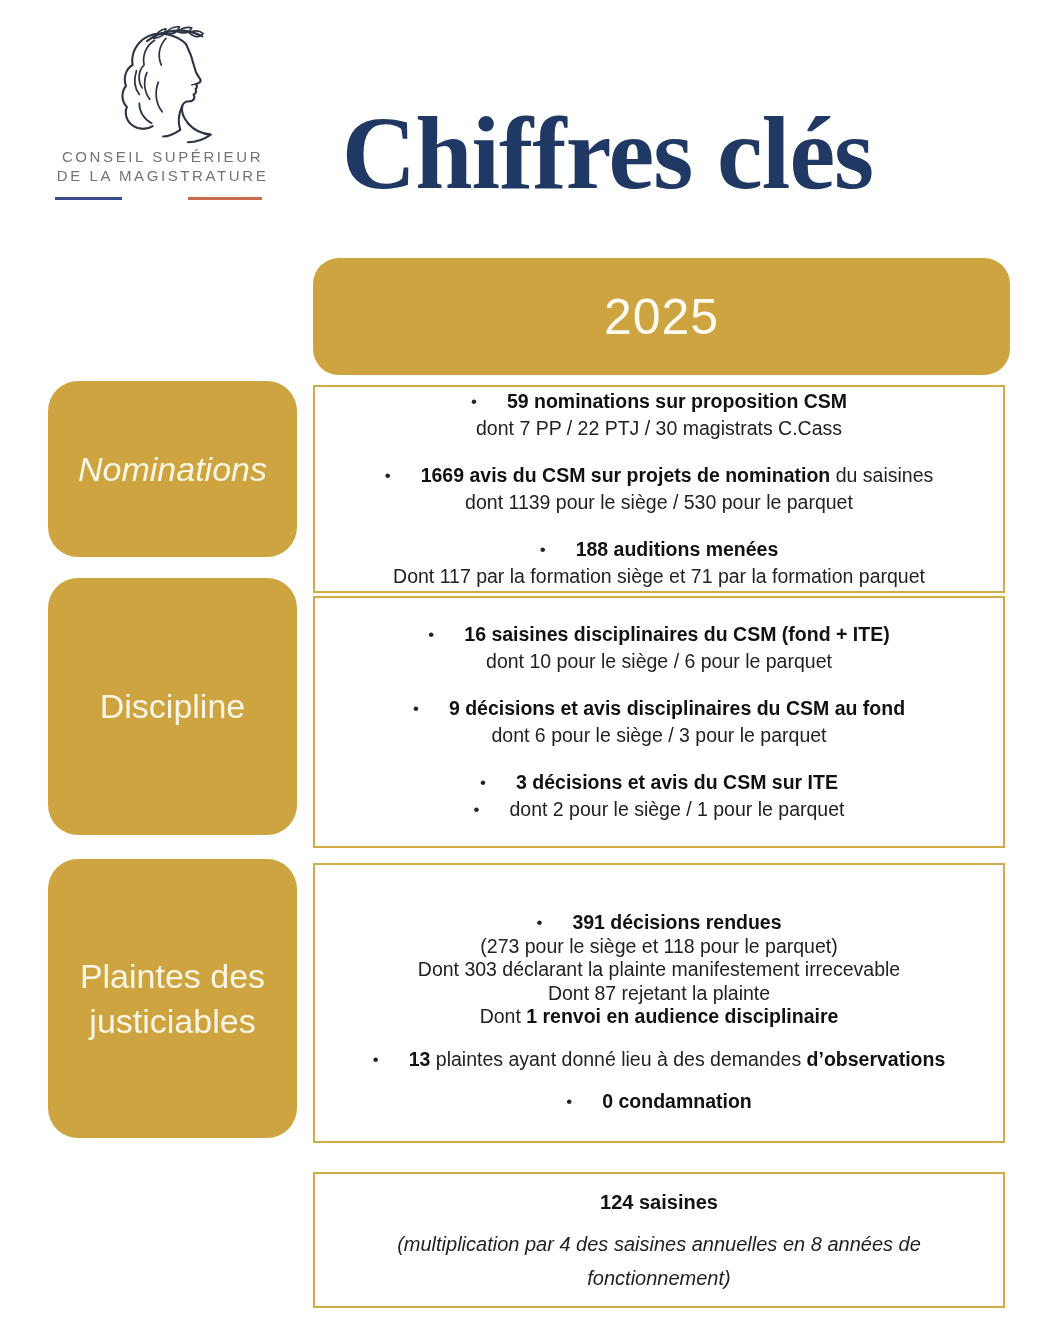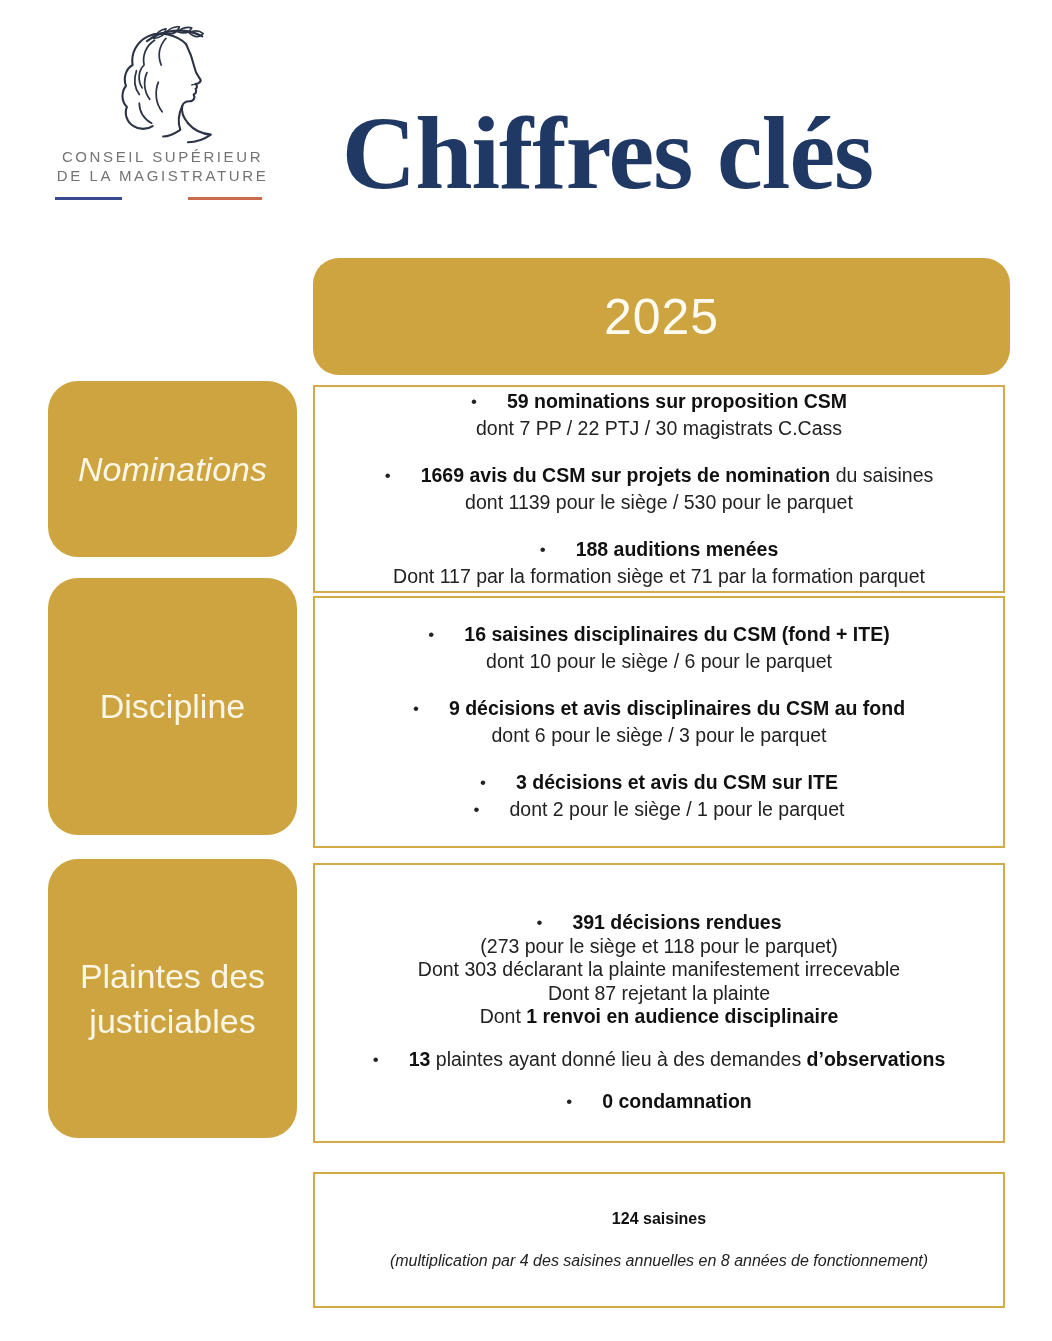--- a/index.html
+++ b/index.html
@@ -37,21 +37,21 @@
   .content-box{position:absolute;left:313px;width:692px;background:#ffffff;border:2px solid #d2ab47;
                box-sizing:border-box;display:flex;flex-direction:column;justify-content:center;
                align-items:center;font-size:19.5px;color:#222;padding:2px 8px;}
   .box-nominations{top:385px;height:208px;}
   .box-discipline{top:596px;height:252px;}
   .box-plaintes{top:863px;height:280px;}
   .box-savd{top:1172px;height:136px;}
 
   .line{line-height:27px;text-align:center;}
   .box-plaintes .line{line-height:23.5px;}
-  .box-savd .line{line-height:34px;font-size:16px;}
+  .box-savd .line{line-height:34px;font-size:20px;}
   .gap{height:20px;flex:0 0 auto;}
   .box-plaintes .gap{height:19px;}
   .box-savd .gap{height:8px;}
   .bullet{display:inline-block;margin-right:30px;font-size:17px;vertical-align:1px;}
   .b{font-weight:700;color:#111;}
   .i{font-style:italic;}
 </style>
 </head>
 <body>
 

